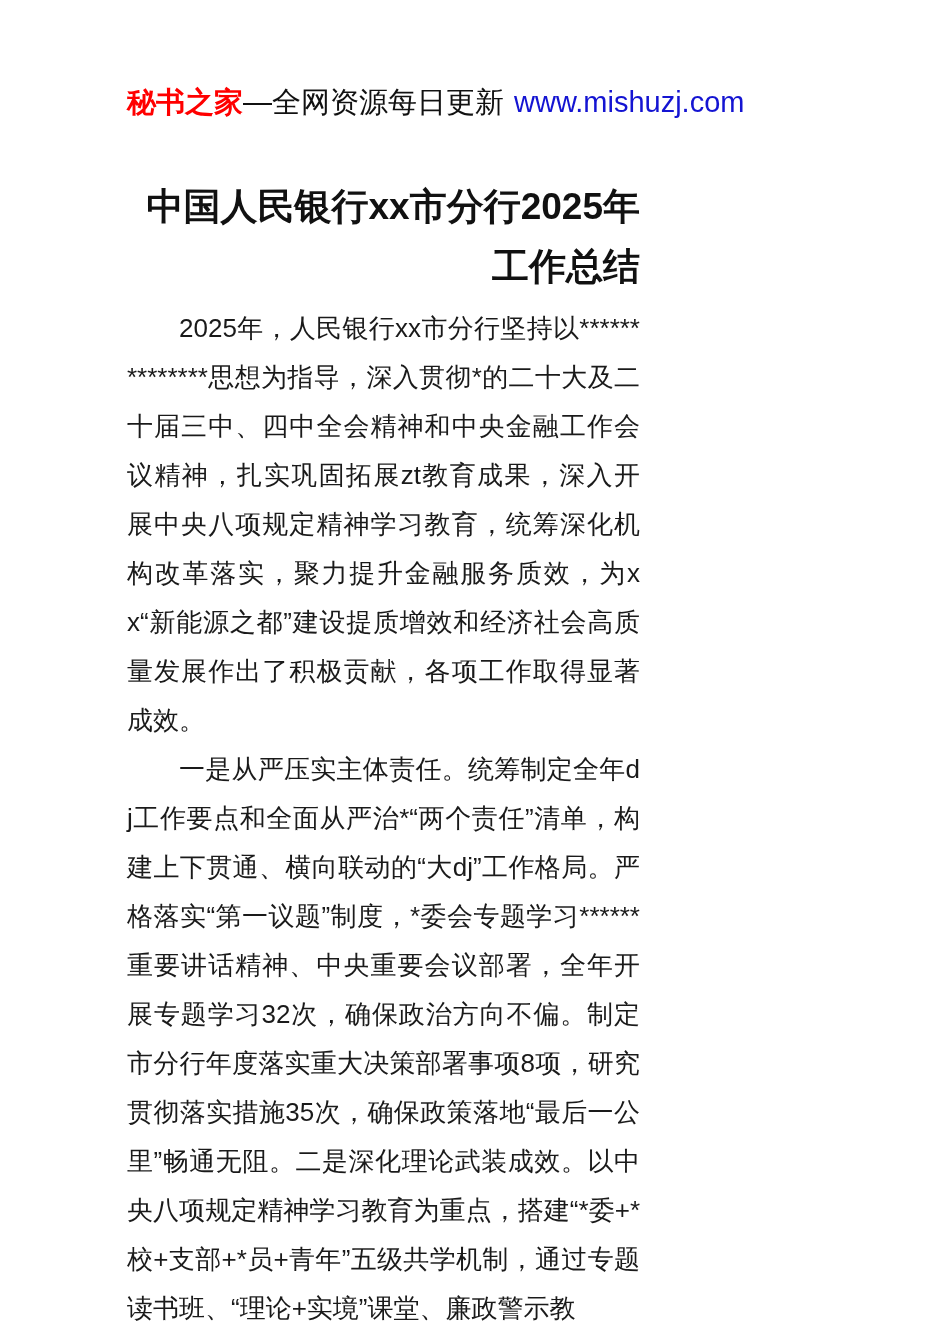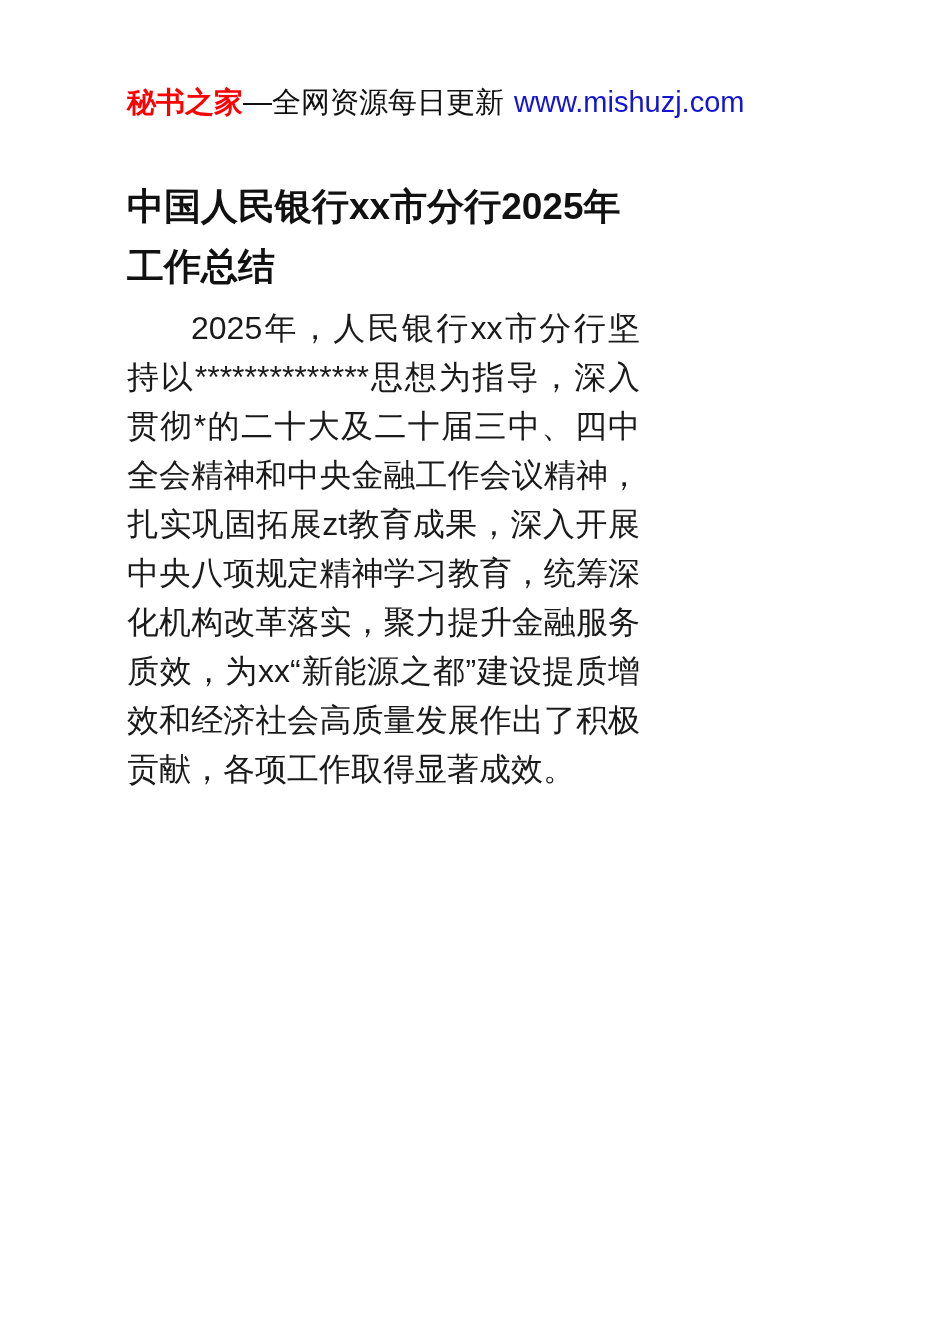--- a/index.html
+++ b/index.html
@@ -39,30 +39,30 @@
   .site-url {
     color: #1414d2;
     font-weight: 400;
     margin-left: 10px;
     text-decoration: none;
   }
   
   .doc-title {
     margin: 57px auto 7px auto;
     max-width: 600px;
-    text-align: left;
+    text-align: right;
     font-size: 37px;
     line-height: 60px;
     font-weight: 700;
     color: #111111;
   }
   
   .para {
     margin: 0;
-    font-size: 32px;
+    font-size: 26px;
     line-height: 49px;
     color: #1a1a1a;
   }
   .para-body {
     text-align: justify;
     text-justify: inter-ideograph;
     word-break: break-all;
     text-indent: 2em;
   }
   .para-h1 {
@@ -82,14 +82,15 @@
   <div class="site-header">
     <span class="brand">秘书之家</span><span class="tagline">—全网资源每日更新</span><a class="site-url">www.mishuzj.com</a>
   </div>
 
   <h1 class="doc-title">中国人民银行xx市分行2025年工作总结</h1>
 
   <p class="para para-body">2025年，人民银行xx市分行坚持以**************思想为指导，深入贯彻*的二十大及二十届三中、四中全会精神和中央金融工作会议精神，扎实巩固拓展zt教育成果，深入开展中央八项规定精神学习教育，统筹深化机构改革落实，聚力提升金融服务质效，为xx“新能源之都”建设提质增效和经济社会高质量发展作出了积极贡献，各项工作取得显著成效。</p>
 
 
 
+  <p class="para para-body">一是从严压实主体责任。统筹制定全年dj工作要点和全面从严治*“两个责任”清单，构建上下贯通、横向联动的“大dj”工作格局。严格落实“第一议题”制度，*委会专题学习******重要讲话精神、中央重要会议部署，全年开展专题学习32次，确保政治方向不偏。制定市分行年度落实重大决策部署事项8项，研究贯彻落实措施35次，确保政策落地“最后一公里”畅通无阻。二是深化理论武装成效。以中央八项规定精神学习教育为重点，搭建“*委+*校+支部+*员+青年”五级共学机制，通过专题读书班、“理论+实境”课堂、廉政警示教</p>
 
 </div>
 
 </body></html>

